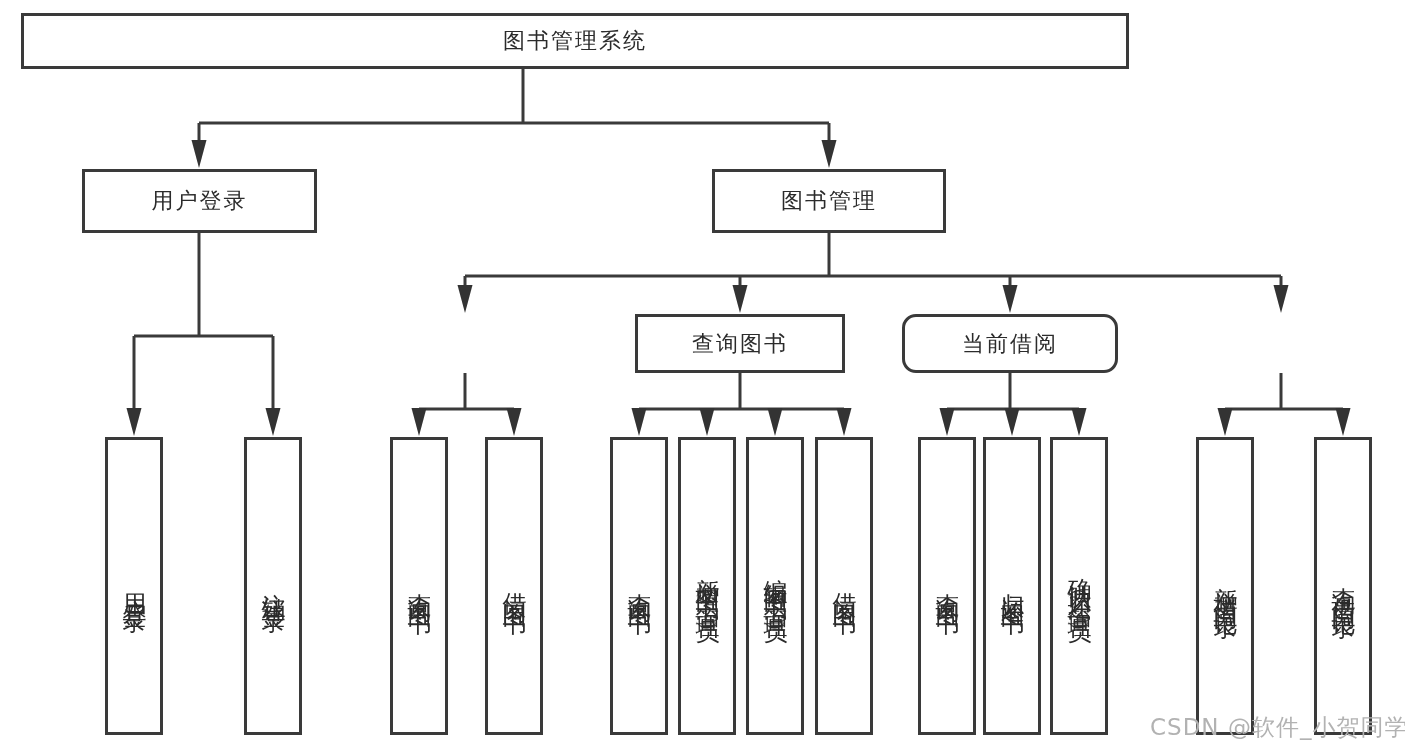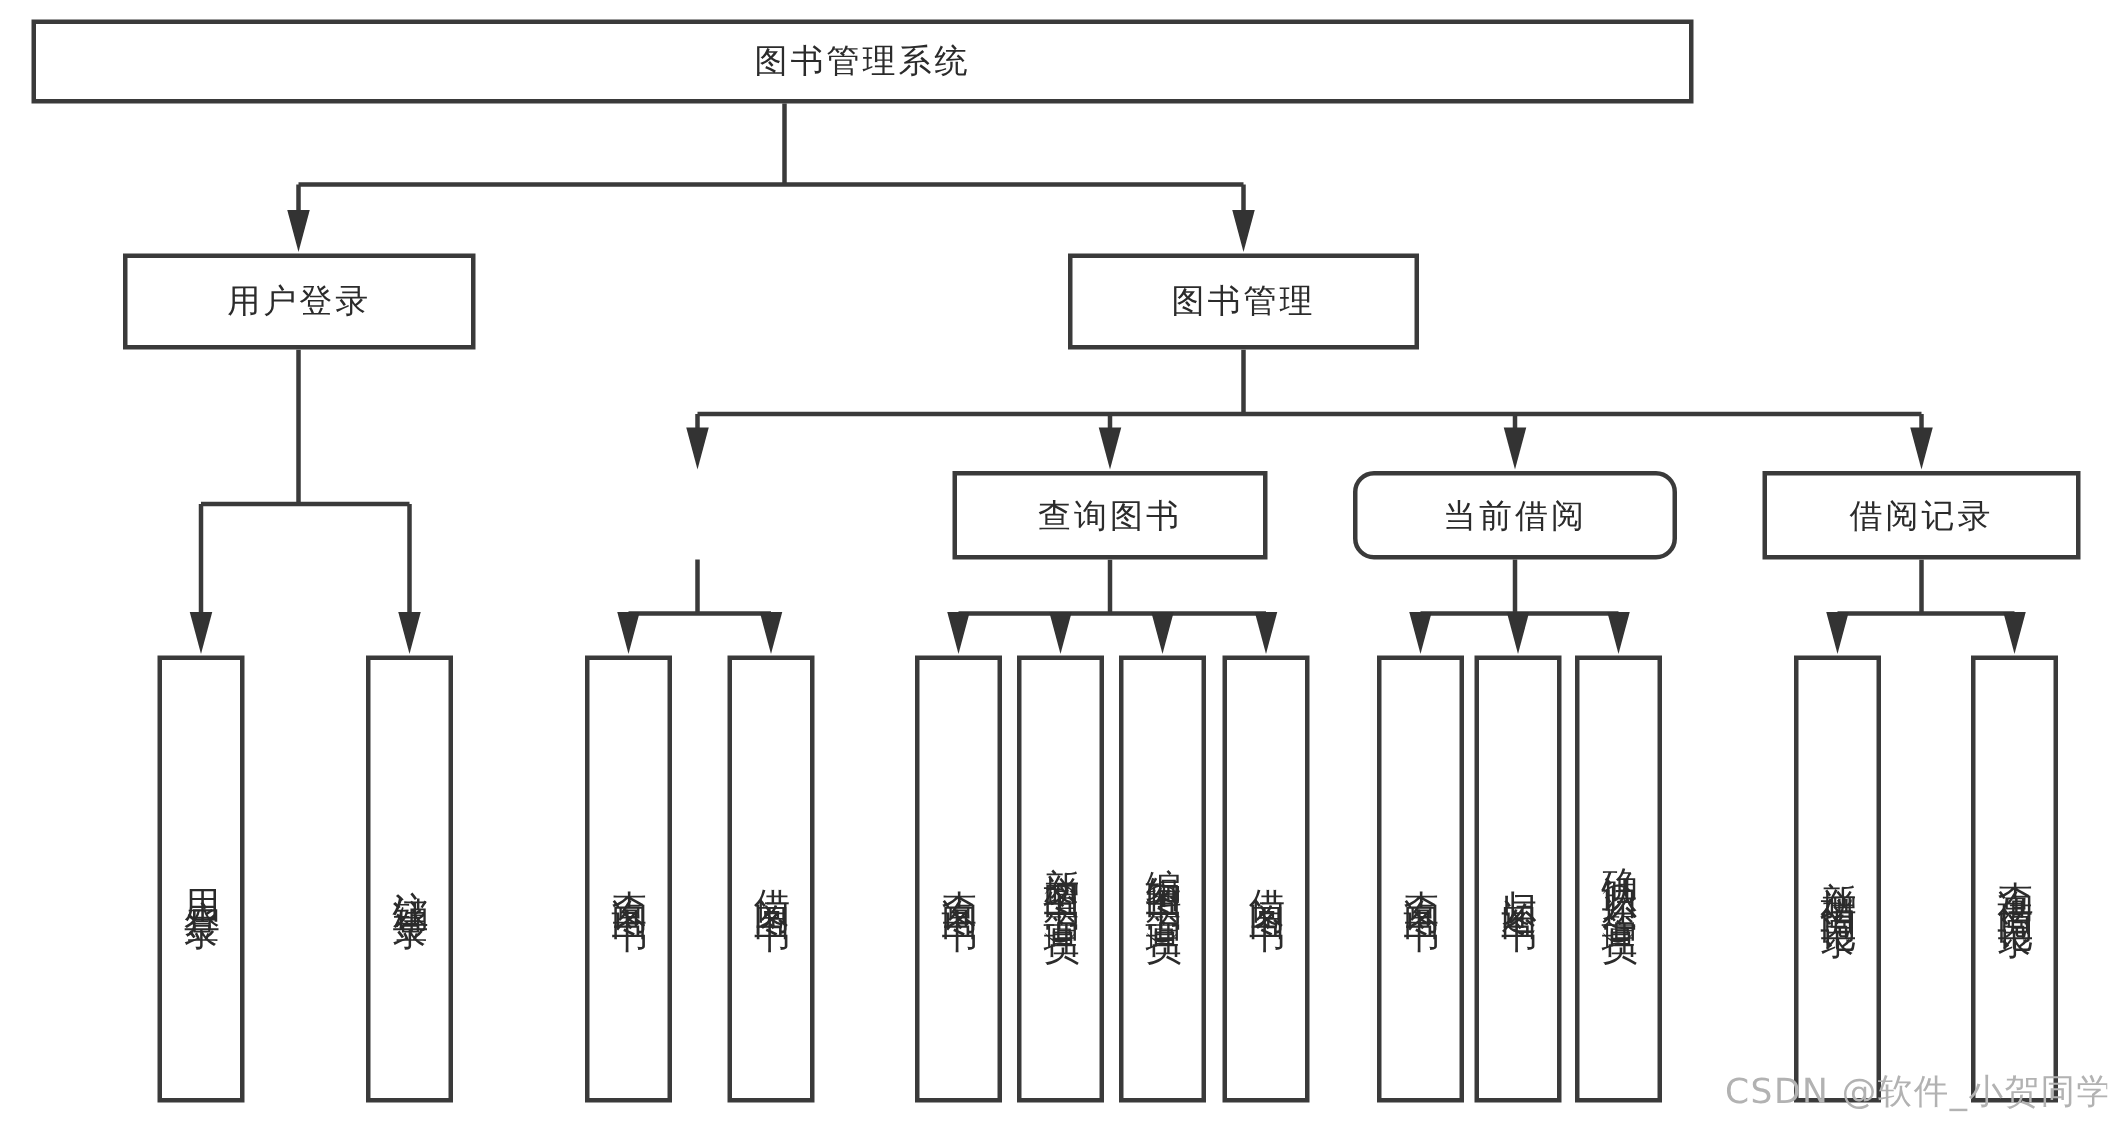--- a/index.html
+++ b/index.html
@@ -122,23 +122,20 @@
   <div class="node hnode" style="left:712px; top:169px; width:234px; height:64px;">
     <span>图书管理</span>
   </div>
 
   <div class="node hnode" style="left:635px; top:314px; width:210px; height:59px;">
     <span>查询图书</span>
   </div>
   <div class="node hnode" style="left:902px; top:314px; width:216px; height:59px;border-radius:14px;">
     <span>当前借阅</span>
   </div>
-  <div class="node hnode" style="left:1175px; top:314px; width:212px; height:59px;">
-    <span>借阅记录</span>
-  </div>
 
   <div class="node vnode" style="left:105px; top:437px; width:58px; height:298px;">
     <span>用户登录</span>
   </div>
   <div class="node vnode" style="left:244px; top:437px; width:58px; height:298px;">
     <span>注销登录</span>
   </div>
 
   <div class="node vnode" style="left:390px; top:437px; width:58px; height:298px;">
     <span>查询图书</span>

